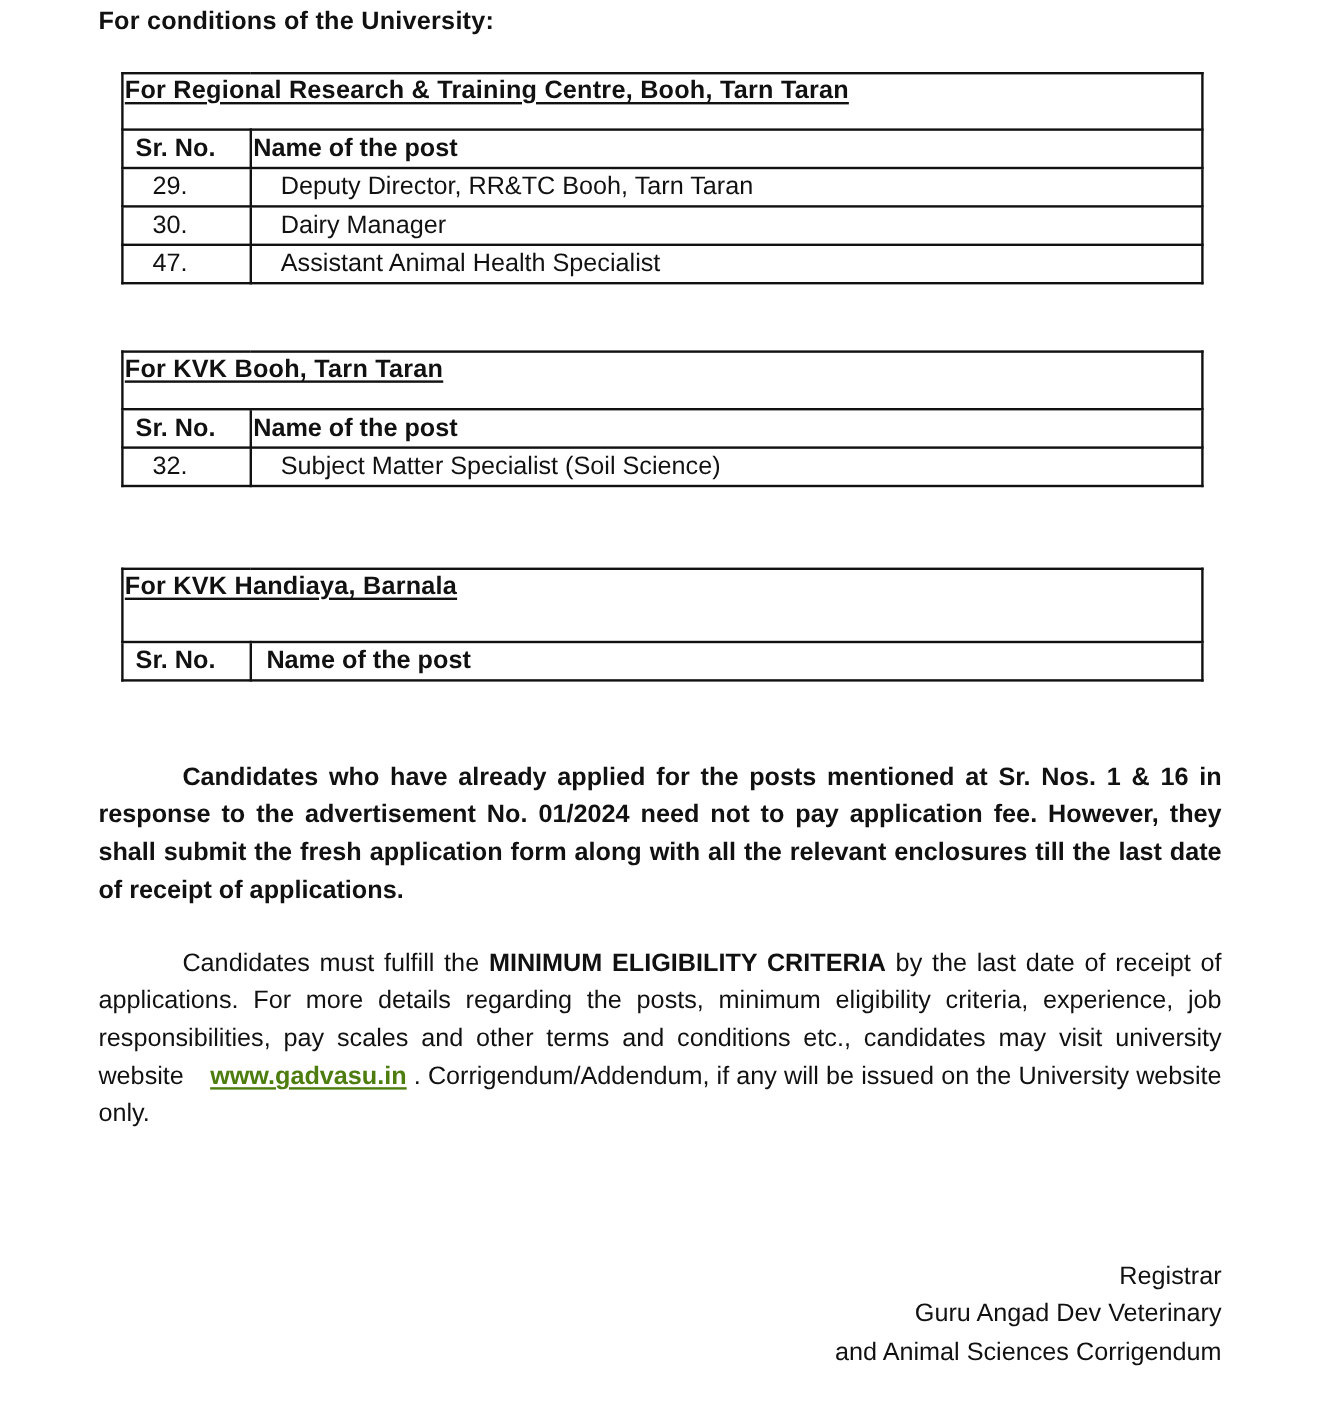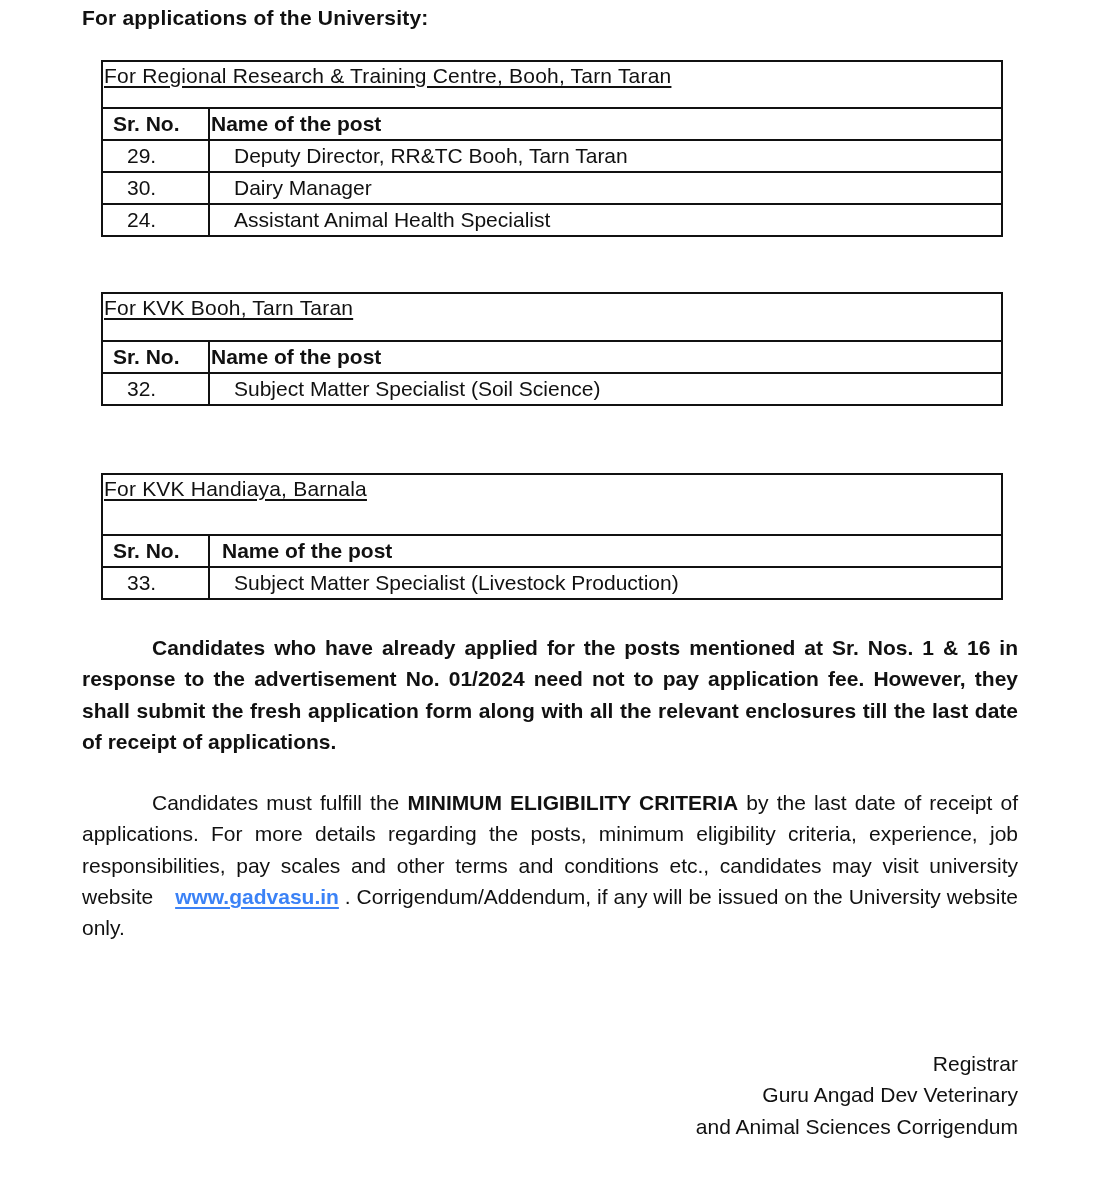--- a/index.html
+++ b/index.html
@@ -17,51 +17,51 @@
     font-size:21px;
   }
   table.posts td {
     border:2px solid #111; padding:0; vertical-align:middle; white-space:nowrap;
   }
   table.posts col.c1 { width:107px; }
   .title-cell {
     vertical-align:top !important; padding:0 0 0 1px !important;
   }
   .title-text {
-    font-weight:normal; text-decoration:underline; text-decoration-thickness:2px;
+    font-weight:bold; text-decoration:underline; text-decoration-thickness:2px;
     text-underline-offset:3px; display:inline-block; line-height:28px; letter-spacing:0.2px;
   }
   .hdr td { font-weight:bold; height:30px;margin-top:12px; }
   .hdr .sr { padding-left:10px; }
   .hdr .nm { padding-left:1px; }
   .row td { height:30px;margin-left:46px; }
   .row .sr { padding-left:24px; }
   .row .nm { padding-left:24px; }
 
   .para {
     position:absolute; left:82px; width:936px;
     font-size:21px; line-height:31.3px; text-align:justify;
     text-align-last:left;
   }
   .para .indent { display:inline-block; width:70px; }
   .para.bold { font-weight:bold; }
   .para b { font-weight:bold; }
   .para a {
-    color:#3b82f6; font-weight:bold; text-decoration:underline;
+    color:#4d7c0f; font-weight:bold; text-decoration:underline;
     text-decoration-thickness:2px; text-underline-offset:3px;margin-left:16px;
   }
   .sig {
     position:absolute; right:84px; top:1048px;
     text-align:right; font-size:21px; line-height:31.3px;
   }
 </style>
 </head>
 <body>
 
-<div class="heading">For applications of the University:</div>
+<div class="heading">For conditions of the University:</div>
 
 <table class="posts" style="top:60px;">
   <colgroup>
       <col class="c1">
       <col>
     </colgroup>
   <tbody>
       <tr>
     <td colspan="2" class="title-cell" style="height:45px;">
       <span class="title-text">For Regional Research &amp; Training Centre, Booh, Tarn Taran</span>
@@ -73,21 +73,21 @@
   </tr>
   <tr class="row">
     <td class="sr">29.</td>
     <td class="nm">Deputy Director, RR&amp;TC Booh, Tarn Taran</td>
   </tr>
   <tr class="row">
     <td class="sr">30.</td>
     <td class="nm">Dairy Manager</td>
   </tr>
   <tr class="row">
-    <td class="sr">24.</td>
+    <td class="sr">47.</td>
     <td class="nm">Assistant Animal Health Specialist</td>
   </tr>
 </tbody>
   </table>
 
 <table class="posts" style="top:292px;">
   <colgroup>
       <col class="c1">
       <col>
     </colgroup>
@@ -116,24 +116,20 @@
   <tbody>
       <tr>
     <td colspan="2" class="title-cell" style="height:59px;">
       <span class="title-text">For KVK Handiaya, Barnala</span>
     </td>
   </tr>
   <tr class="hdr">
     <td class="sr">Sr. No.</td>
     <td class="nm" style="padding-left:12px;">Name of the post</td>
   </tr>
-  <tr class="row">
-    <td class="sr">33.</td>
-    <td class="nm">Subject Matter Specialist (Livestock Production)</td>
-  </tr>
 </tbody>
   </table>
 
 <div class="para bold" style="top:632px;"><span class="indent"></span><span>Candidates who have already applied for the posts mentioned at Sr. Nos. 1 &amp; 16 in response to the advertisement No. 01/2024 need not to pay application fee. However, they shall submit the fresh application form along with all the relevant enclosures till the last date of receipt of applications.</span></div>
 
 <div class="para" style="top:787px;"><span class="indent"></span><span>Candidates must fulfill the </span><b>MINIMUM ELIGIBILITY CRITERIA</b><span> by the last date of receipt of applications. For more details regarding the posts, minimum eligibility criteria, experience, job responsibilities, pay scales and other terms and conditions etc., candidates may visit university website </span><a>www.gadvasu.in</a><span> . Corrigendum/Addendum, if any will be issued on the University website only.</span></div>
 
 <div class="sig">
   <div>Registrar</div>
   <div>Guru Angad Dev Veterinary</div>

